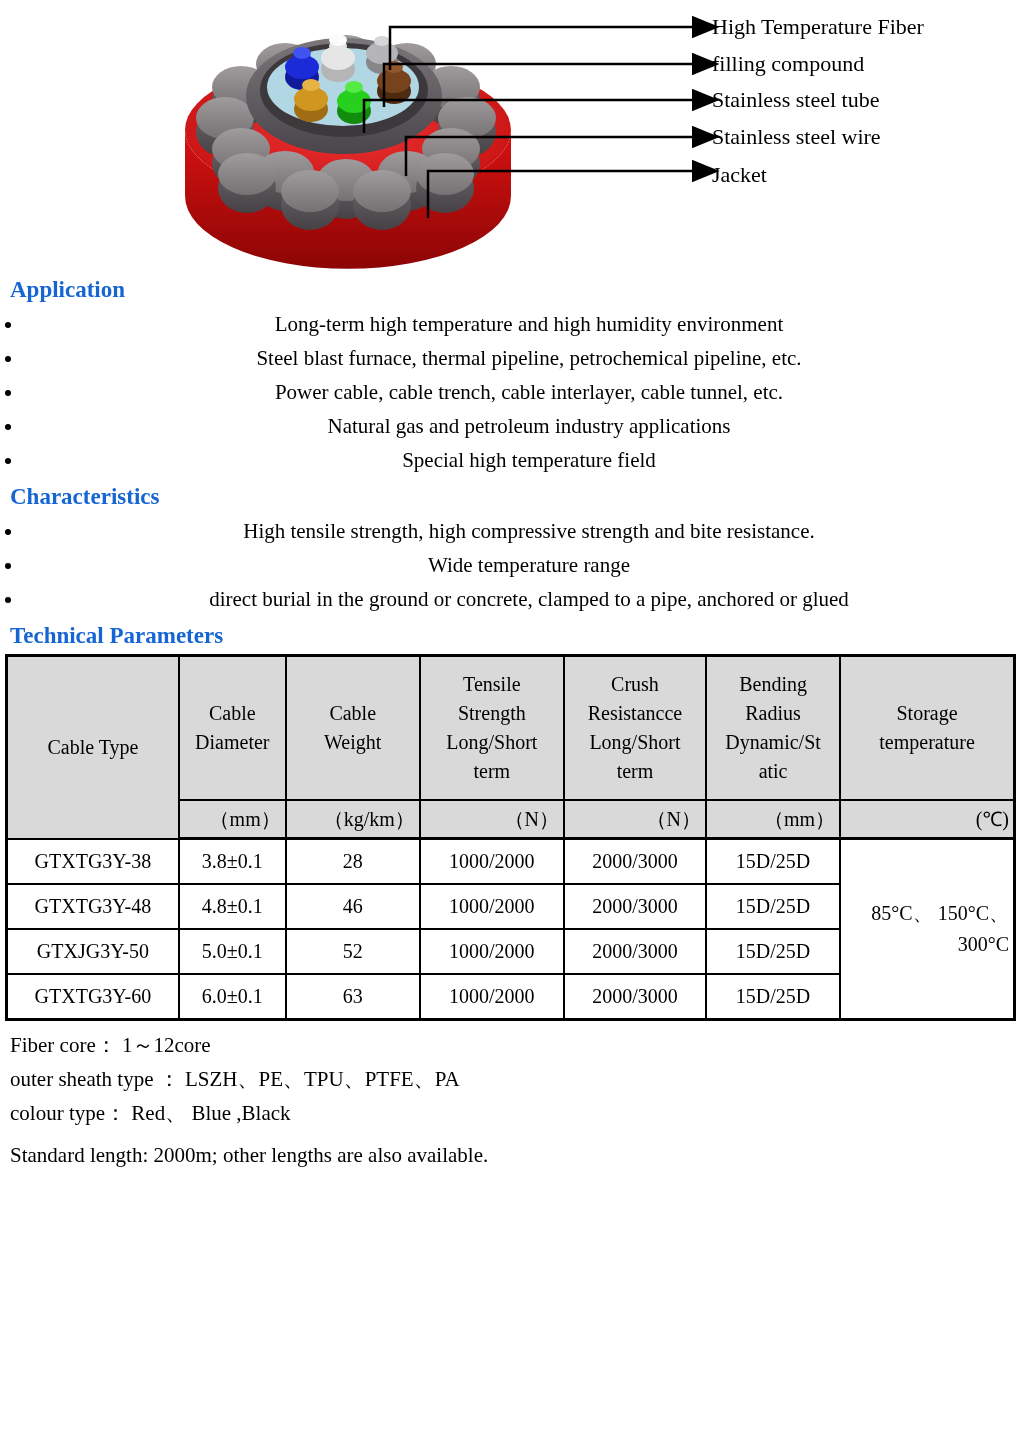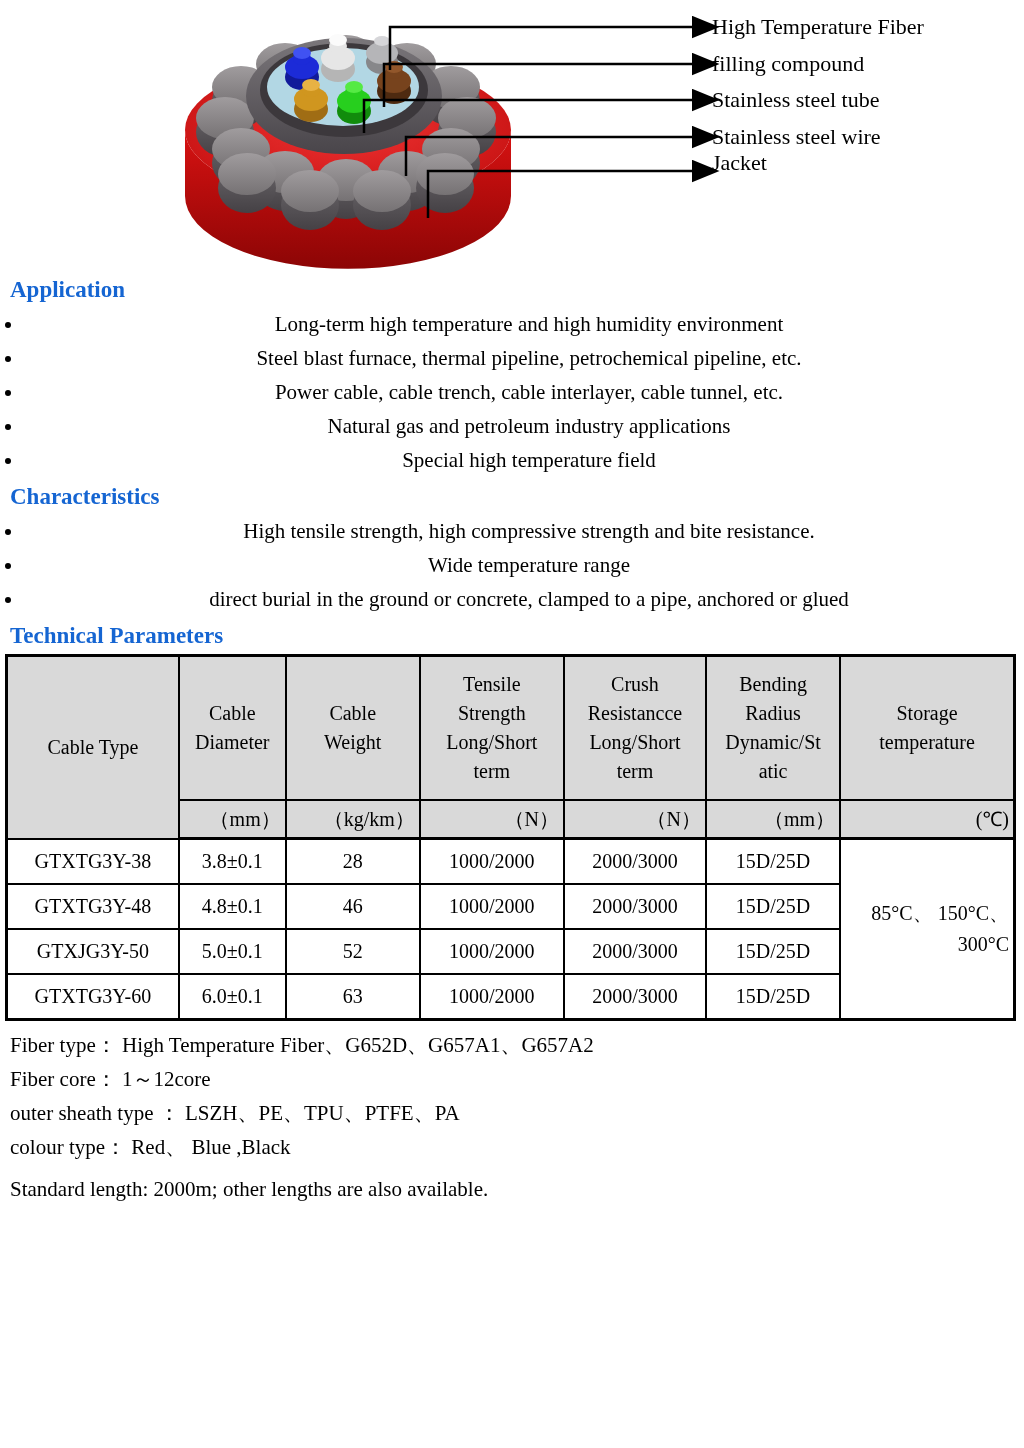--- a/index.html
+++ b/index.html
@@ -198,21 +198,21 @@
         <path d="M 364,133 L 364,100 L 697,100" marker-end="url(#arrow)"></path>
         <path d="M 406,176 L 406,137 L 697,137" marker-end="url(#arrow)"></path>
         <path d="M 428,218 L 428,171 L 697,171" marker-end="url(#arrow)"></path>
       </g>
     </svg>
 
     <div class="callout" style="top:14px">High Temperature Fiber</div>
     <div class="callout" style="top:51px">filling compound</div>
     <div class="callout" style="top:87px">Stainless steel tube</div>
     <div class="callout" style="top:124px">Stainless steel wire</div>
-    <div class="callout" style="top:150px">Jacket</div>
+    <div class="callout" style="top:162px">Jacket</div>
   </div>
 
   <h2 class="sec">Application</h2>
   <ul class="bullets">
     <li><span>Long-term high temperature and high humidity environment</span></li>
     <li><span>Steel blast furnace, thermal pipeline, petrochemical pipeline, etc.</span></li>
     <li><span>Power cable, cable trench, cable interlayer, cable tunnel, etc.</span></li>
     <li><span>Natural gas and petroleum industry applications</span></li>
     <li><span>Special high temperature field</span></li>
   </ul>
@@ -299,20 +299,19 @@
         <td>6.0±0.1</td>
         <td>63</td>
         <td>1000/2000</td>
         <td>2000/3000</td>
         <td>15D/25D</td>
       </tr>
     </tbody>
   </table>
 
   <div class="notes">
-    <p>Fiber type： High Temperature Fiber、G652D、G657A1、G657A2</p>
     <p>Fiber core： 1～12core</p>
     <p>outer sheath type ： LSZH、PE、TPU、PTFE、PA</p>
     <p>colour type： Red、 Blue ,Black</p>
     <p class="last">Standard length: 2000m; other lengths are also available.</p>
   </div>
 
 </div>
 
 </body></html>

